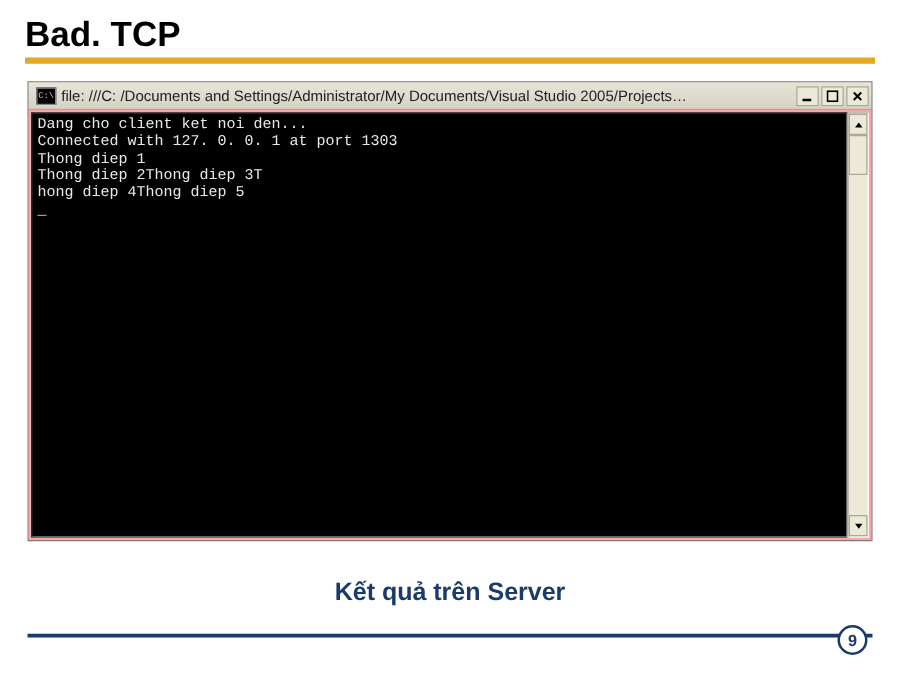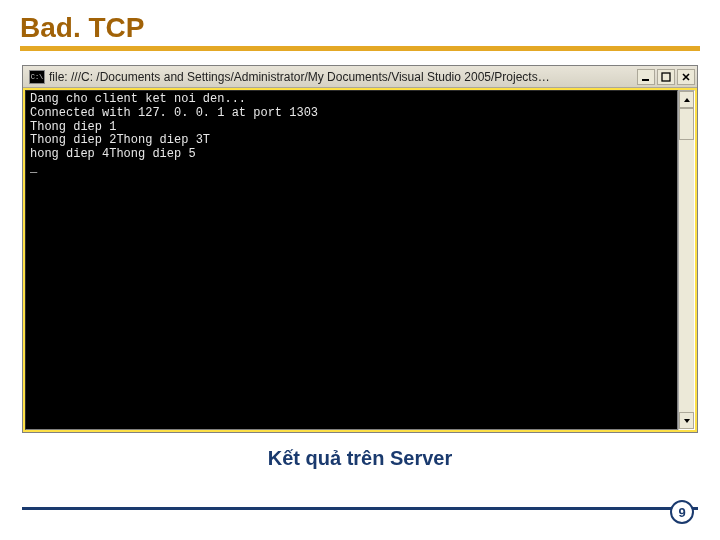--- a/index.html
+++ b/index.html
@@ -9,21 +9,21 @@
       font-family: Arial, sans-serif;
       background: #fff;
       position: relative;
     }
     .slide-header {
       padding: 12px 20px 4px;
     }
     .slide-title {
       font-size: 28px;
       font-weight: bold;
-      color: #a16207;
+      color: #000000;
     }
     .accent-line {
       height: 5px;
       background: #e4a825;
       margin-top: 2px;
     }
     .content-area {
       padding: 10px 22px;
     }
     .console-window {
@@ -75,21 +75,21 @@
       align-items: center;
       justify-content: center;
       font-size: 11px;
       font-family: Arial;
       font-weight: bold;
       cursor: pointer;
     }
     .win-btn svg { display: block; }
     .console-body {
       display: flex;
-      background: #fde047;
+      background: #fca5a5;
       padding: 2px;
     }
     .console-output {
       flex: 1;
       background: #000;
       color: #e8e8e8;
       font-family: 'Courier New', monospace;
       font-size: 12px;
       line-height: 1.15;
       padding: 2px 4px;
@@ -122,21 +122,21 @@
     .scroll-thumb {
       height: 32px;
       background: #ece9d8;
       border: 1px solid #aca899;
     }
     .caption {
       text-align: center;
       font-size: 20px;
       font-weight: bold;
       color: #1a3a6e;
-      margin-top: 14px;
+      margin-top: 30px;
     }
     .footer-line {
       position: absolute;
       bottom: 30px;
       left: 22px;
       right: 22px;
       height: 3px;
       background: #1a3a6e;
     }
     .page-badge {

